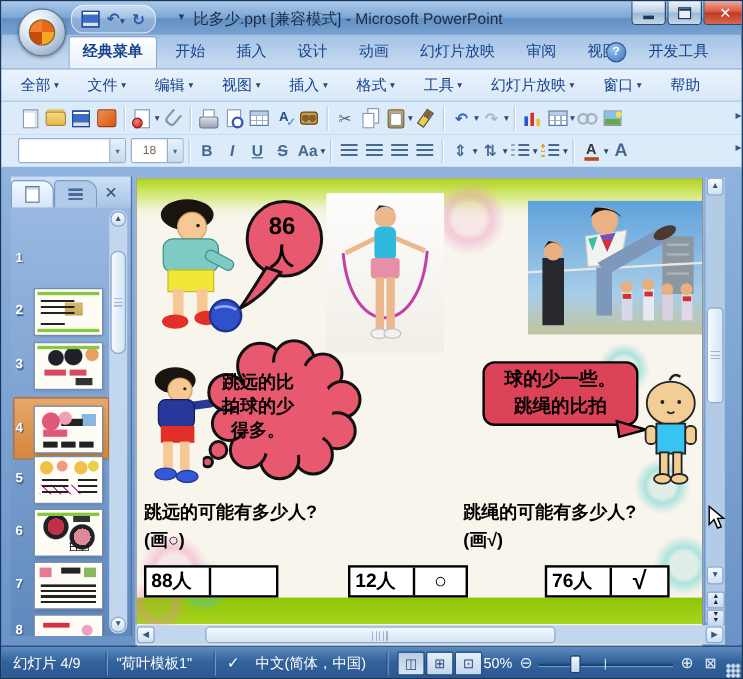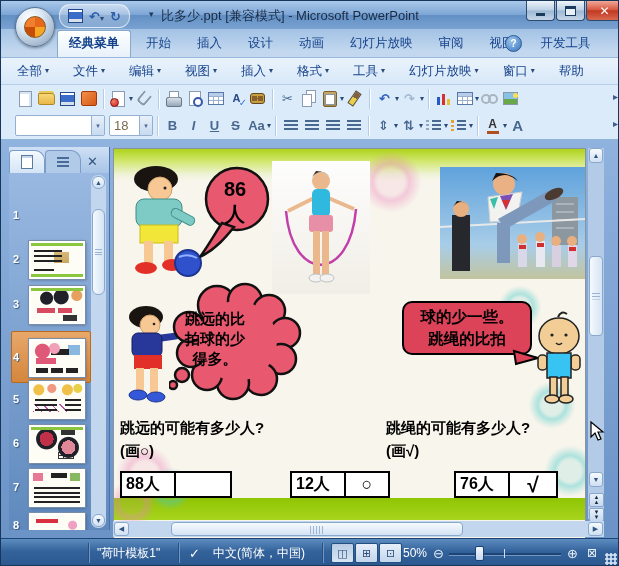--- a/index.html
+++ b/index.html
@@ -106,21 +106,21 @@
   .ic-numlist::before{content:"";width:15px;height:11px;
     background:repeating-linear-gradient(180deg,#486890 0 2px,transparent 2px 4px) 6px 0/9px 11px no-repeat,
     repeating-linear-gradient(180deg,#90a8c0 0 2px,transparent 2px 4px) 0 0/3px 11px no-repeat;}
   .ic-bullist::before{content:"";width:15px;height:11px;
     background:repeating-linear-gradient(180deg,#486890 0 2px,transparent 2px 4px) 6px 0/9px 11px no-repeat,
     repeating-radial-gradient(circle at 1.5px 1.5px,#e8a030 0 1.5px,transparent 1.5px 4px) 0 0/3px 11px no-repeat;}
   .ic-fontcolor{flex-direction:column;}
   .ic-fontcolor .a{font-size:12px;font-weight:bold;color:#333;line-height:1;}
   .ic-fontcolor::after{content:"";width:12px;height:3px;background:#b05020;margin-top:1px;}
   .combo{height:19px;background:#fff;border:1px solid #94b0d0;border-radius:2px;display:flex;align-items:center;flex:none;}
-  .combo .val{flex:1;padding:0 4px;font-size:13px;color:#7a6a50;}
+  .combo .val{flex:1;padding:0 4px;font-size:10px;color:#7a6a50;text-align:center;}
   .combo .cdd{width:13px;height:100%;border-left:1px solid #94b0d0;display:flex;align-items:center;justify-content:center;
     background:linear-gradient(#e8f0fa,#c8daf0);font-size:7px;color:#4a6a9a;box-sizing:border-box;}
   .tb-overflow{position:absolute;right:2px;top:6px;font-size:10px;color:#3a5a8a;}
   
   #workspace{position:absolute;left:0;top:140px;width:619px;height:397px;
     background:linear-gradient(180deg,#8fb2de,#6b93c6);}
   
   #panel{position:absolute;left:8px;top:6px;width:100px;height:383px;overflow:hidden;
     background:linear-gradient(180deg,#9dbce4,#5f89bd);border-right:1px solid #4a74a8;}
   #panel-tabs{position:absolute;left:0;top:0;width:100px;height:26px;display:flex;align-items:flex-end;
@@ -691,20 +691,21 @@
       <div id="hthumb">
           <span class="hgrip"></span>
         </div>
       <div class="hbtn" style="right:1px">
           <span>▶</span>
         </div>
     </div>
   </div>
 
   <div id="statusbar">
+    <div class="st" style="left:10px">幻灯片 4/9</div>
     <div class="stsep" style="left:88px"></div>
     <div class="st" style="left:96px">"荷叶模板1"</div>
     <div class="stsep" style="left:178px"></div>
     <div class="st" style="left:188px;font-size:13px">✓</div>
     <div class="st" style="left:212px">中文(简体，中国)</div>
     <div class="stsep" style="left:322px"></div>
     <div class="st" style="left:330px">
       <span class="viewbtn pressed">◫</span>
       <span class="viewbtn">⊞</span>
       <span class="viewbtn">⊡</span>

